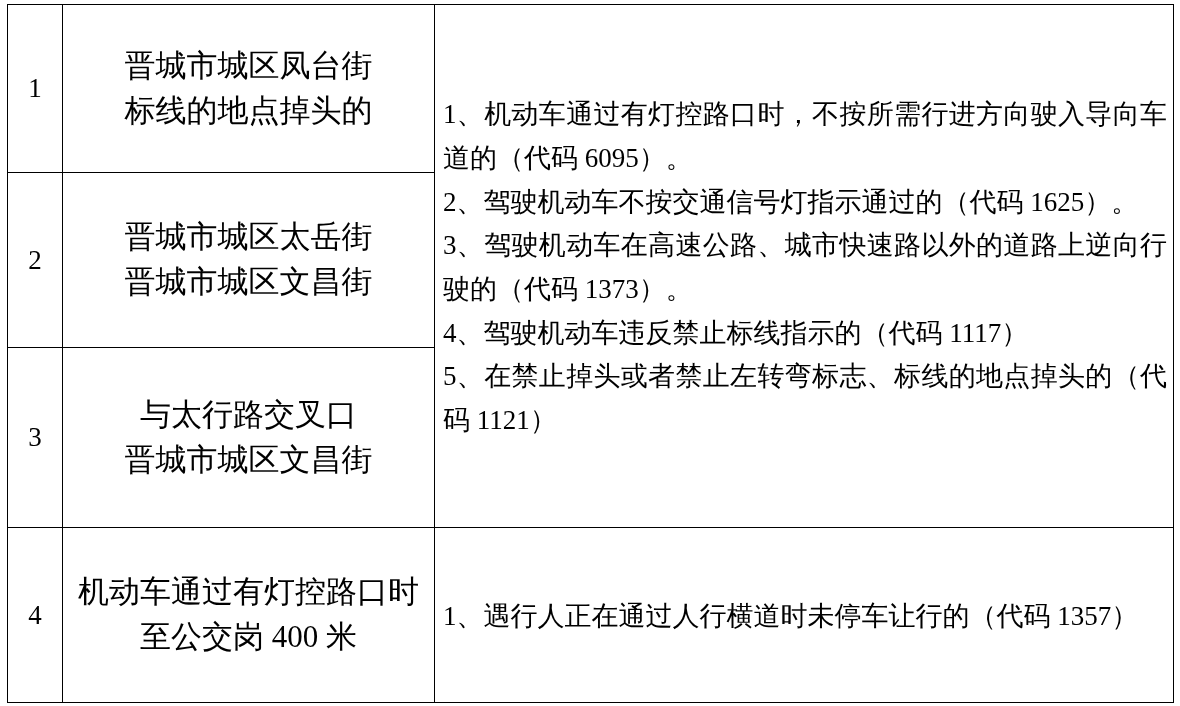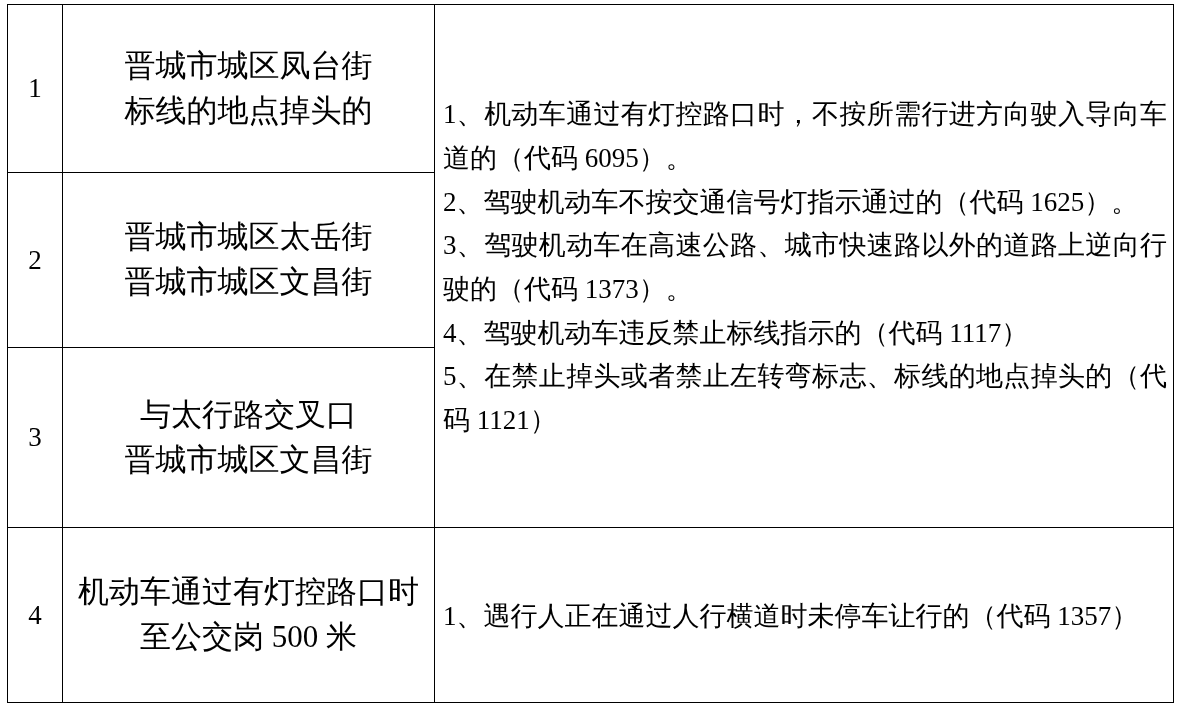--- a/index.html
+++ b/index.html
@@ -108,21 +108,21 @@
         <td class="num-cell">3</td>
         <td class="loc-cell">
           <span class="line">与太行路交叉口</span>
           <span class="line">晋城市城区文昌街</span>
         </td>
       </tr>
       <tr class="row4">
         <td class="num-cell">4</td>
         <td class="loc-cell">
           <span class="line">机动车通过有灯控路口时</span>
-          <span class="line">至公交岗 500 米</span>
+          <span class="line">至公交岗 400 米</span>
         </td>
         <td class="desc-cell">
           <div class="desc-inner">
             <span class="item">1、遇行人正在通过人行横道时未停车让行的（代码 1357）</span>
           </div>
         </td>
       </tr>
     </tbody>
   </table>
 </div>

